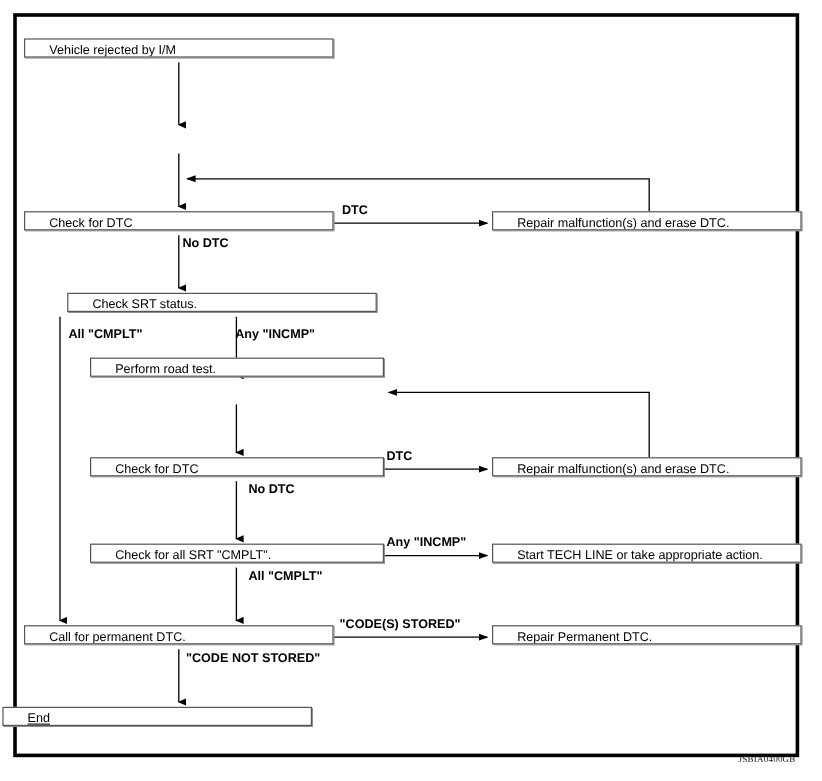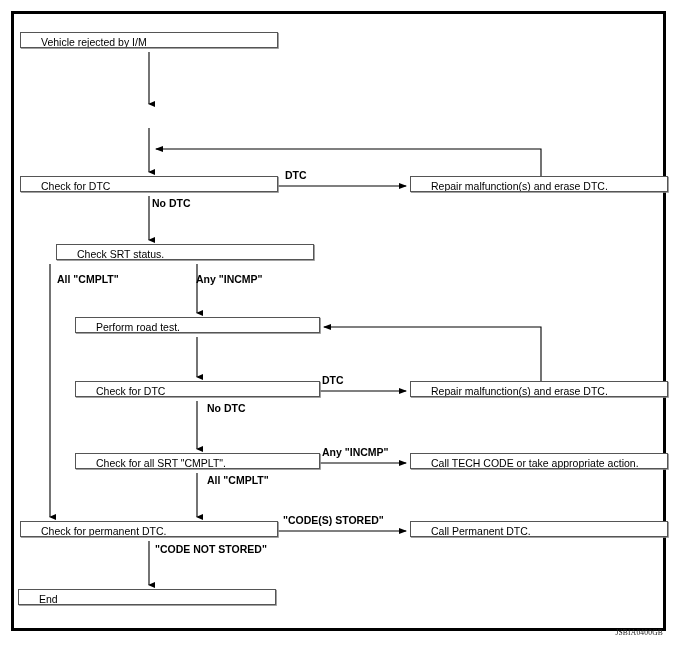--- a/index.html
+++ b/index.html
@@ -122,35 +122,35 @@
 
   <div class="node" style="left:20px; top:32px; width:258px;">Vehicle rejected by I/M</div>
 
 
   <div class="node" style="left:20px; top:176px; width:258px;">Check for DTC</div>
 
   <div class="node" style="left:410px; top:176px; width:258px;">Repair malfunction(s) and erase DTC.</div>
 
   <div class="node" style="left:20px; top:244px; width:258px;margin-left:36px;">Check SRT status.</div>
 
-  <div class="node" style="left:75px; top:317px; width:245px;">Perform road test.</div>
+  <div class="node" style="left:75px; top:298px; width:245px;">Perform road test.</div>
 
   <div class="node" style="left:75px; top:381px; width:245px;">Check for DTC</div>
 
   <div class="node" style="left:410px; top:381px; width:258px;">Repair malfunction(s) and erase DTC.</div>
 
   <div class="node" style="left:75px; top:453px; width:245px;">Check for all SRT "CMPLT".</div>
 
-  <div class="node" style="left:410px; top:453px; width:258px;">Call TECH CODE or take appropriate action.</div>
+  <div class="node" style="left:410px; top:453px; width:258px;">Start TECH LINE or take appropriate action.</div>
 
-  <div class="node" style="left:20px; top:521px; width:258px;">Check for permanent DTC.</div>
+  <div class="node" style="left:20px; top:521px; width:258px;">Call for permanent DTC.</div>
 
-  <div class="node" style="left:410px; top:521px; width:258px;">Call Permanent DTC.</div>
+  <div class="node" style="left:410px; top:521px; width:258px;">Repair Permanent DTC.</div>
 
-  <div class="node" style="left:18px; top:589px; width:258px;text-decoration:underline;">End</div>
+  <div class="node" style="left:2px; top:589px; width:258px;text-decoration:underline;">End</div>
 
   <div class="edge-label" style="left:285px; top:169px;">DTC</div>
 
   <div class="edge-label" style="left:152px; top:197px;">No DTC</div>
 
   <div class="edge-label" style="left:57px; top:273px;">All "CMPLT"</div>
 
   <div class="edge-label" style="left:196px; top:273px;">Any "INCMP"</div>
 
   <div class="edge-label" style="left:322px; top:374px;">DTC</div>

